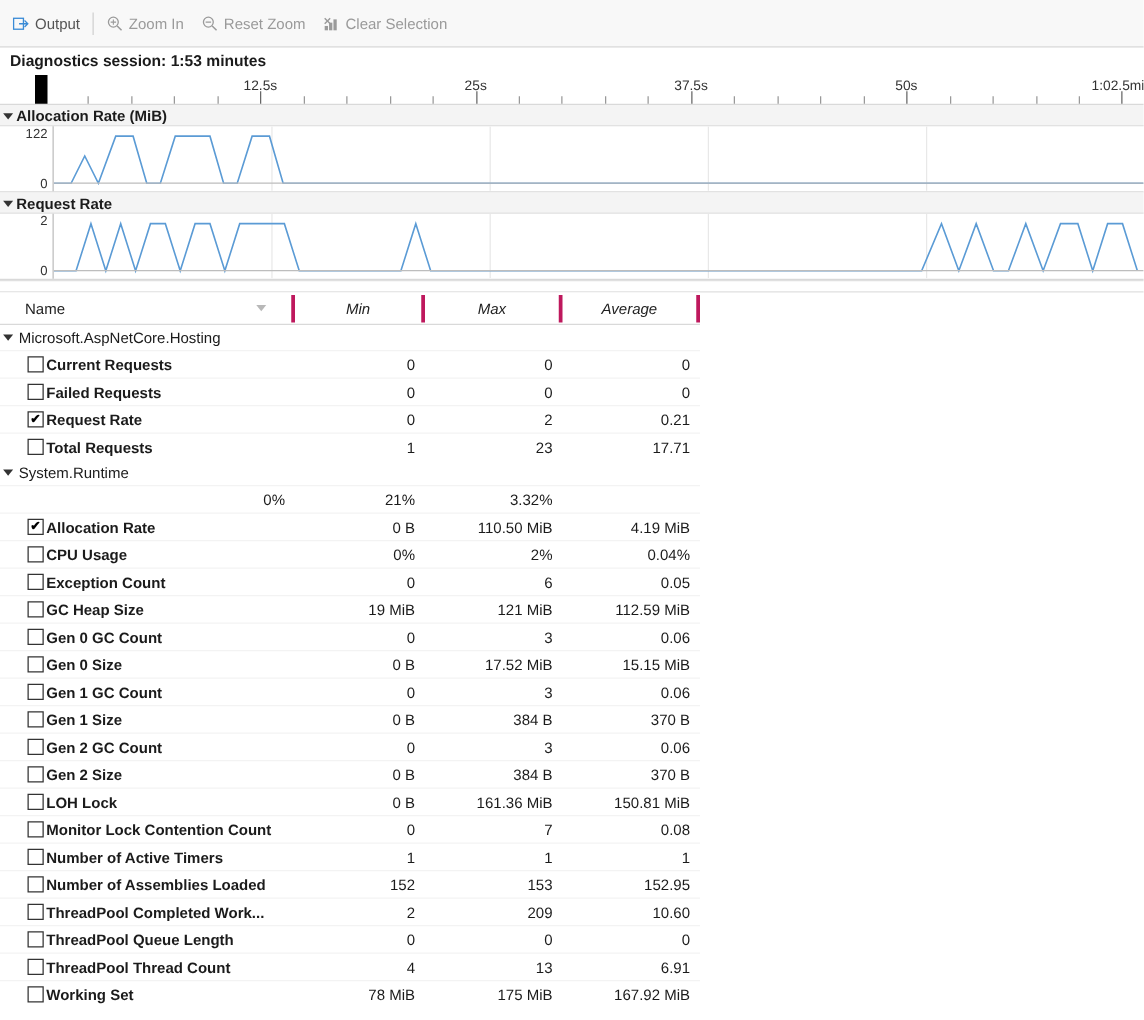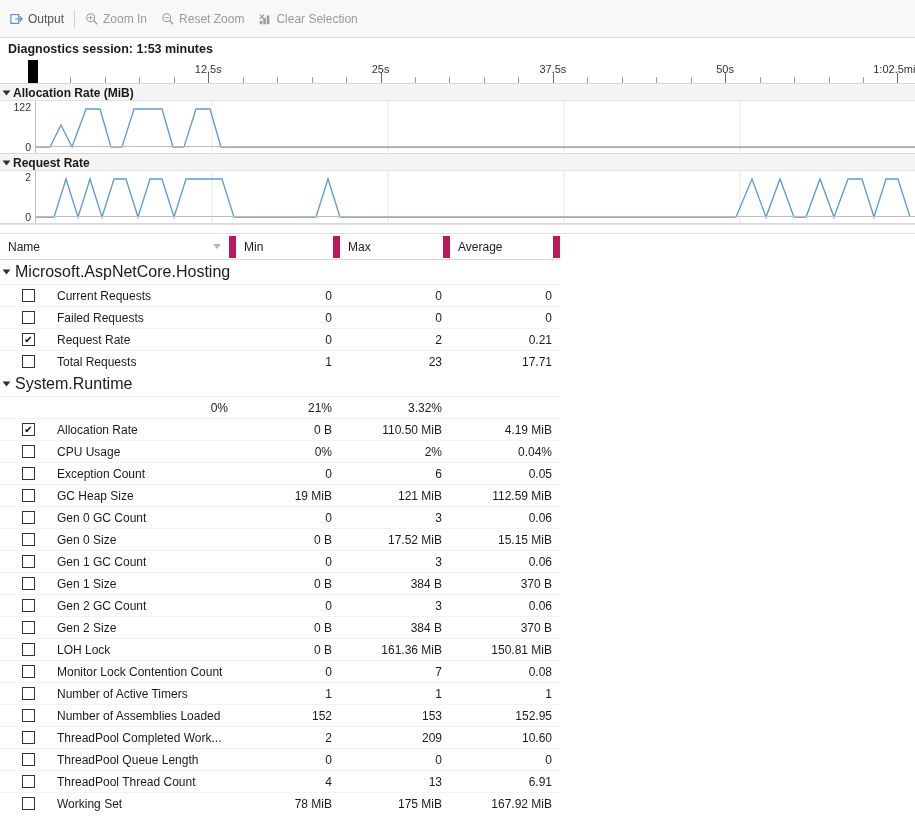--- a/index.html
+++ b/index.html
@@ -90,23 +90,24 @@
     border-top: 4px solid transparent;
     border-bottom: 4px solid transparent;
     transform: rotate(90deg);
   }
   .chart-body {
     position: relative;
     height: 52px;
     display: flex;
   }
   .y-axis {
-    width: 36px;
+    width: 20px;
     position: relative;
     border-right: 1px solid #bdbdbd;
+    margin-left: 23px;
   }
   .y-axis .ylab {
     position: absolute;
     right: 4px;
     font-size: 10.5px;
     color: #333;
   }
   .plot {
     flex: 1;
     position: relative;
@@ -129,47 +130,48 @@
     display: grid;
     grid-template-columns: 236px 104px 110px 110px;
     align-items: center;
   }
   .grid-header {
     background: #ffffff;
     border-bottom: 1px solid #d9d9d9;
     height: 26px;
   }
   .grid-header .hcell {
-    padding: 4px 8px;
-    border-right: 7px solid #be185d;
+    padding: 4px 20px;
+    border-right: 3px solid #be185d;
     font-size: 12px;
     color: #222;
     display:flex; align-items:center;
   }
-  .grid-header .hcell.num { justify-content: flex-start; }
+  .grid-header .hcell.num { justify-content: center; font-style: italic; }
   .hname { justify-content: space-between; }
   .sort-arrow {
     width:0;height:0;border-left:4px solid transparent;border-right:4px solid transparent;border-top:5px solid #333;
     opacity:.35;
   }
   .group-row {
     display:flex; align-items:center; gap:6px;
     padding: 3px 4px;
-    font-size: 16px;
+    font-size: 12px;
   }
   .group-row .tri { transform: rotate(90deg); }
   .grid-row {
     height: 22px;
     border-top: 1px solid #f3f3f3;
   }
   .cell { padding: 2px 8px; }
   .cell.num { text-align: right; font-variant-numeric: tabular-nums; }
   .name-cell {
-    display:flex; align-items:center; gap:22px;
+    display:flex; align-items:center; gap:2px;
     padding-left: 22px;
+    font-weight: bold;
   }
   .chk {
     width:13px; height:13px; border:1px solid #333; background:#fff;
     display:inline-flex; align-items:center; justify-content:center;
     font-size:11px; line-height:1;
   }
   .chk.checked::after { content:"✔"; color:#000; font-size:10px; }
 
   svg.icon-svg { width:14px; height:14px; }
 </style>

